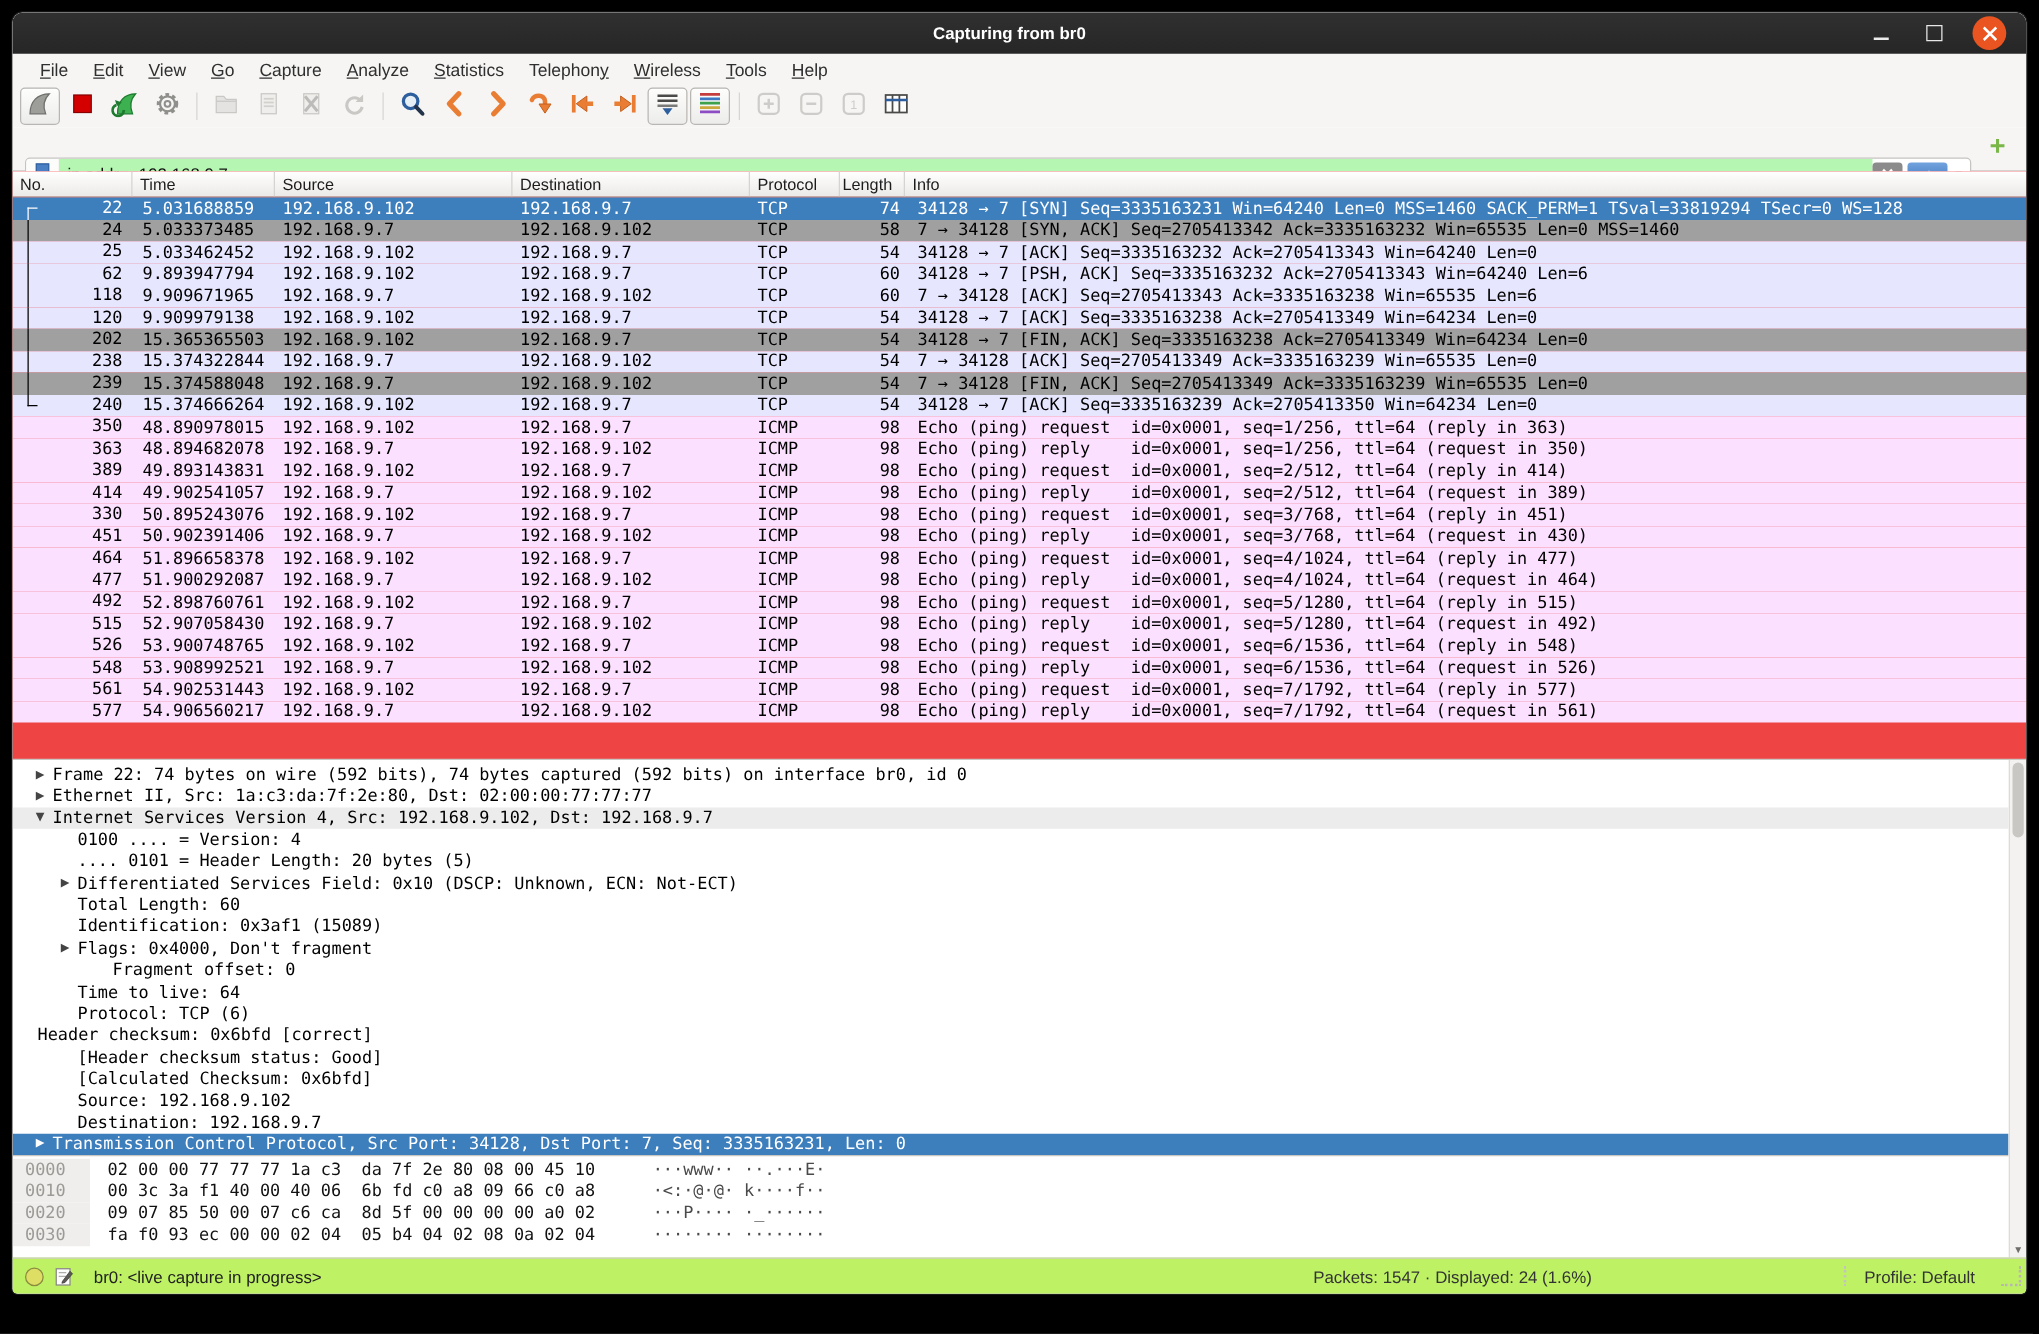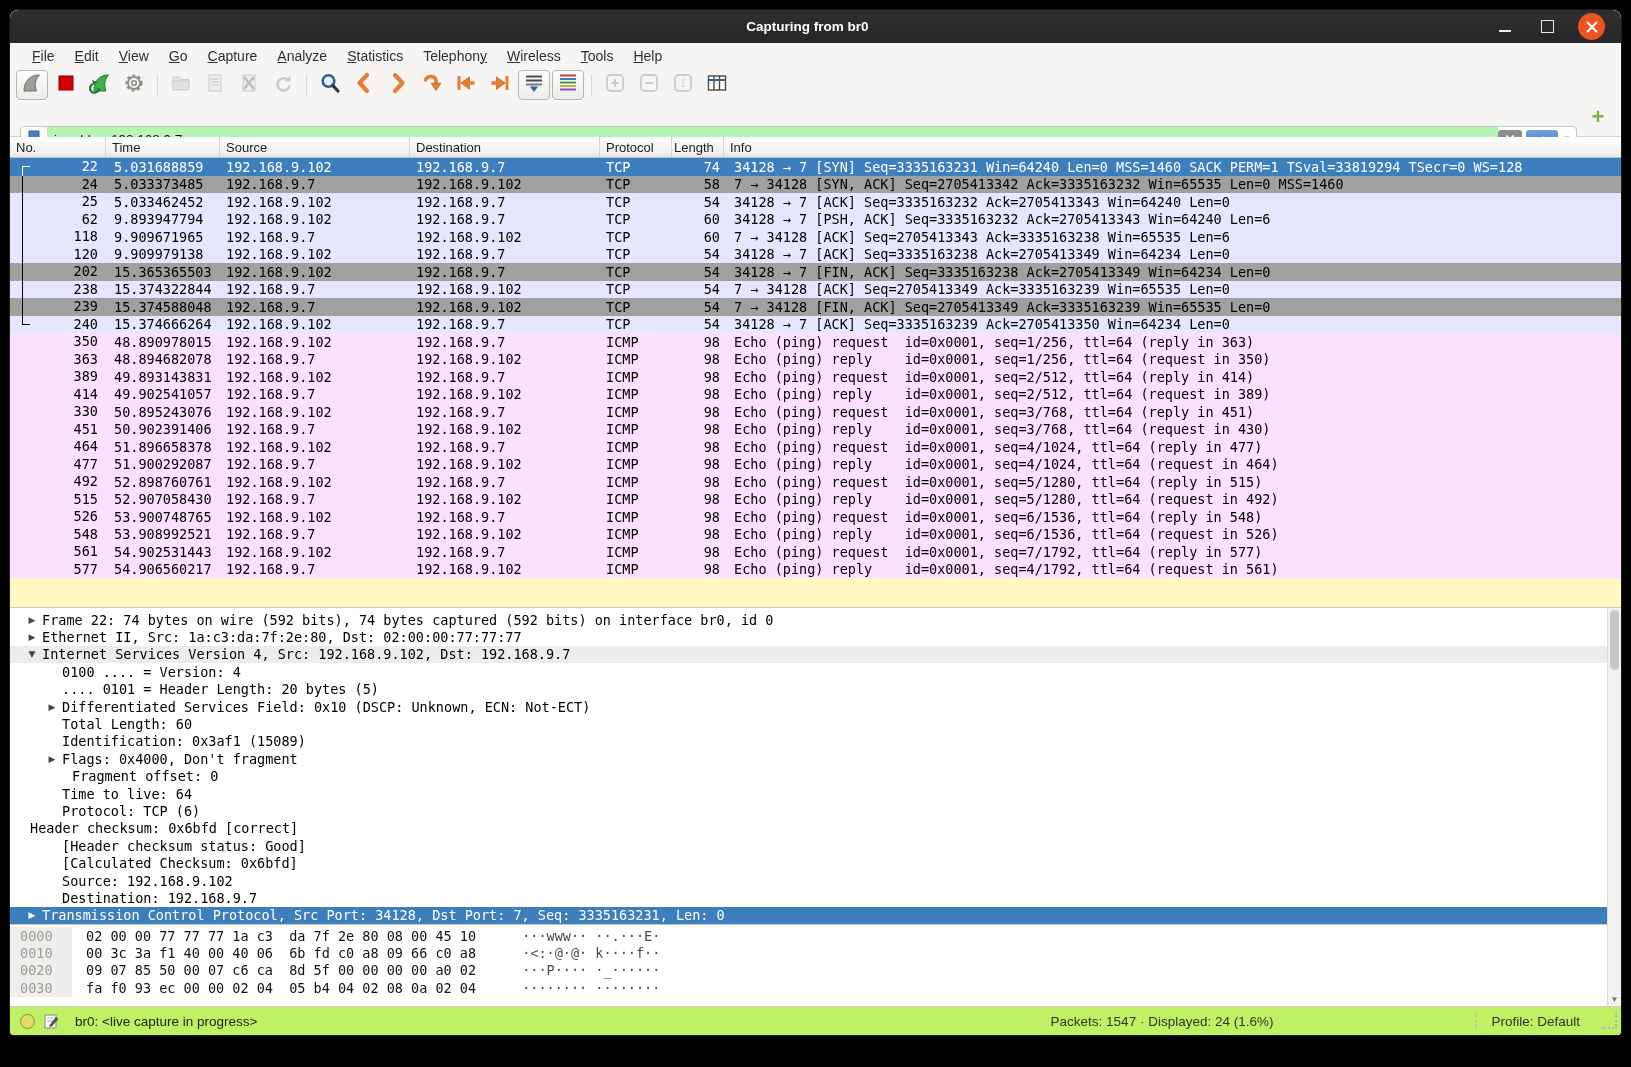--- a/index.html
+++ b/index.html
@@ -32,21 +32,21 @@
   .filterbar{height:30px;flex:0 0 30px;background:#f6f5f4;display:flex;align-items:center;padding:0 10px 4px 10px;border-bottom:1px solid #d5d3cf;}
   .filterbox{flex:1;height:24px;background:#fff;border:1px solid #c6c4c0;border-radius:4px;display:flex;align-items:center;overflow:hidden;margin-top:44px;}
   .fbookmark{width:26px;height:100%;display:flex;align-items:center;justify-content:center;border-right:1px solid #dddbd7;background:#fcfcfb;}
   .finput{flex:1;height:100%;background:#b5f7b2;display:flex;align-items:center;padding-left:6px;font-size:13.5px;color:#111;font-family:"Liberation Sans",sans-serif;}
   .fclear{width:24px;height:18px;background:#8b8b8b;border-radius:3px;margin-right:4px;display:flex;align-items:center;justify-content:center;color:#fff;font-size:13px;font-weight:bold;}
   .fapply{width:32px;height:18px;background:linear-gradient(#71a3df,#3f74b6);border-radius:3px;display:flex;align-items:center;justify-content:center;color:#fff;font-size:13px;}
   .fdrop{width:18px;text-align:center;color:#555;font-size:9px;}
   .fplus{width:26px;height:24px;margin-left:8px;display:flex;align-items:center;justify-content:center;color:#7ab648;font-size:22px;font-weight:bold;}
 
   
-  .plist{flex:0 0 470px;display:flex;flex-direction:column;overflow:hidden;background:#fef9c3;border-bottom:1px solid #c9c7c3;}
+  .plist{flex:0 0 470px;display:flex;flex-direction:column;overflow:hidden;background:#ef4444;border-bottom:1px solid #c9c7c3;}
   .phead{height:20px;flex:0 0 20px;display:flex;background:linear-gradient(#ffffff,#eceae8);border-bottom:1px solid #bdbbb7;font-size:13px;color:#1c1c1c;}
   .phcell{display:flex;align-items:center;padding-left:6px;border-right:1px solid #d6d4d0;box-sizing:border-box;}
   .rows{font-family:"DejaVu Sans Mono","Liberation Mono",monospace;font-size:13.5px;}
   .prow{height:17.5px;display:flex;align-items:center;color:#000;white-space:pre;}
   .prow.selected{background:#3d7ebd;color:#fff;}
   .prow.gray{background:#a0a0a0;}
   .prow.tcp{background:#e7e6ff;}
   .prow.icmp{background:#fce0ff;}
   .c-no{width:96px;box-sizing:border-box;display:flex;height:100%;}
   .br-zone{width:22px;padding-left:12px;box-sizing:border-box;height:100%;}
@@ -317,37 +317,37 @@
           <div class="prow icmp"><span class="c-no"><span class="br-zone"></span><span class="c-num">414</span></span><span class="c-time">49.902541057</span><span class="c-src">192.168.9.7</span><span class="c-dst">192.168.9.102</span><span class="c-proto">ICMP</span><span class="c-len">98</span><span class="c-info">Echo (ping) reply    id=0x0001, seq=2/512, ttl=64 (request in 389)</span></div>
           <div class="prow icmp"><span class="c-no"><span class="br-zone"></span><span class="c-num">330</span></span><span class="c-time">50.895243076</span><span class="c-src">192.168.9.102</span><span class="c-dst">192.168.9.7</span><span class="c-proto">ICMP</span><span class="c-len">98</span><span class="c-info">Echo (ping) request  id=0x0001, seq=3/768, ttl=64 (reply in 451)</span></div>
           <div class="prow icmp"><span class="c-no"><span class="br-zone"></span><span class="c-num">451</span></span><span class="c-time">50.902391406</span><span class="c-src">192.168.9.7</span><span class="c-dst">192.168.9.102</span><span class="c-proto">ICMP</span><span class="c-len">98</span><span class="c-info">Echo (ping) reply    id=0x0001, seq=3/768, ttl=64 (request in 430)</span></div>
           <div class="prow icmp"><span class="c-no"><span class="br-zone"></span><span class="c-num">464</span></span><span class="c-time">51.896658378</span><span class="c-src">192.168.9.102</span><span class="c-dst">192.168.9.7</span><span class="c-proto">ICMP</span><span class="c-len">98</span><span class="c-info">Echo (ping) request  id=0x0001, seq=4/1024, ttl=64 (reply in 477)</span></div>
           <div class="prow icmp"><span class="c-no"><span class="br-zone"></span><span class="c-num">477</span></span><span class="c-time">51.900292087</span><span class="c-src">192.168.9.7</span><span class="c-dst">192.168.9.102</span><span class="c-proto">ICMP</span><span class="c-len">98</span><span class="c-info">Echo (ping) reply    id=0x0001, seq=4/1024, ttl=64 (request in 464)</span></div>
           <div class="prow icmp"><span class="c-no"><span class="br-zone"></span><span class="c-num">492</span></span><span class="c-time">52.898760761</span><span class="c-src">192.168.9.102</span><span class="c-dst">192.168.9.7</span><span class="c-proto">ICMP</span><span class="c-len">98</span><span class="c-info">Echo (ping) request  id=0x0001, seq=5/1280, ttl=64 (reply in 515)</span></div>
           <div class="prow icmp"><span class="c-no"><span class="br-zone"></span><span class="c-num">515</span></span><span class="c-time">52.907058430</span><span class="c-src">192.168.9.7</span><span class="c-dst">192.168.9.102</span><span class="c-proto">ICMP</span><span class="c-len">98</span><span class="c-info">Echo (ping) reply    id=0x0001, seq=5/1280, ttl=64 (request in 492)</span></div>
           <div class="prow icmp"><span class="c-no"><span class="br-zone"></span><span class="c-num">526</span></span><span class="c-time">53.900748765</span><span class="c-src">192.168.9.102</span><span class="c-dst">192.168.9.7</span><span class="c-proto">ICMP</span><span class="c-len">98</span><span class="c-info">Echo (ping) request  id=0x0001, seq=6/1536, ttl=64 (reply in 548)</span></div>
           <div class="prow icmp"><span class="c-no"><span class="br-zone"></span><span class="c-num">548</span></span><span class="c-time">53.908992521</span><span class="c-src">192.168.9.7</span><span class="c-dst">192.168.9.102</span><span class="c-proto">ICMP</span><span class="c-len">98</span><span class="c-info">Echo (ping) reply    id=0x0001, seq=6/1536, ttl=64 (request in 526)</span></div>
           <div class="prow icmp"><span class="c-no"><span class="br-zone"></span><span class="c-num">561</span></span><span class="c-time">54.902531443</span><span class="c-src">192.168.9.102</span><span class="c-dst">192.168.9.7</span><span class="c-proto">ICMP</span><span class="c-len">98</span><span class="c-info">Echo (ping) request  id=0x0001, seq=7/1792, ttl=64 (reply in 577)</span></div>
-          <div class="prow icmp"><span class="c-no"><span class="br-zone"></span><span class="c-num">577</span></span><span class="c-time">54.906560217</span><span class="c-src">192.168.9.7</span><span class="c-dst">192.168.9.102</span><span class="c-proto">ICMP</span><span class="c-len">98</span><span class="c-info">Echo (ping) reply    id=0x0001, seq=4/1792, ttl=64 (request in 561)</span></div>
+          <div class="prow icmp"><span class="c-no"><span class="br-zone"></span><span class="c-num">577</span></span><span class="c-time">54.906560217</span><span class="c-src">192.168.9.7</span><span class="c-dst">192.168.9.102</span><span class="c-proto">ICMP</span><span class="c-len">98</span><span class="c-info">Echo (ping) reply    id=0x0001, seq=7/1792, ttl=64 (request in 561)</span></div>
         </div>
     </div>
 
     <div class="lower">
       <div class="lower-main">
         <div class="details" id="details">
             <div class="dline" style="padding-left: 12px;"><span class="arr">▶</span><span>Frame 22: 74 bytes on wire (592 bits), 74 bytes captured (592 bits) on interface br0, id 0</span></div>
             <div class="dline" style="padding-left: 12px;"><span class="arr">▶</span><span>Ethernet II, Src: 1a:c3:da:7f:2e:80, Dst: 02:00:00:77:77:77</span></div>
             <div class="dline hl-gray" style="padding-left: 12px;"><span class="arr">▼</span><span>Internet Services Version 4, Src: 192.168.9.102, Dst: 192.168.9.7</span></div>
             <div class="dline" style="padding-left: 32px;"><span class="arr"></span><span>0100 .... = Version: 4</span></div>
             <div class="dline" style="padding-left: 32px;"><span class="arr"></span><span>.... 0101 = Header Length: 20 bytes (5)</span></div>
             <div class="dline" style="padding-left: 32px;"><span class="arr">▶</span><span>Differentiated Services Field: 0x10 (DSCP: Unknown, ECN: Not-ECT)</span></div>
             <div class="dline" style="padding-left: 32px;"><span class="arr"></span><span>Total Length: 60</span></div>
             <div class="dline" style="padding-left: 32px;"><span class="arr"></span><span>Identification: 0x3af1 (15089)</span></div>
             <div class="dline" style="padding-left: 32px;"><span class="arr">▶</span><span>Flags: 0x4000, Don't fragment</span></div>
-            <div class="dline" style="padding-left: 42px;"><span class="arr"></span><span>Fragment offset: 0</span></div>
+            <div class="dline" style="padding-left: 32px; margin-left: 28px;"><span class="arr"></span><span>Fragment offset: 0</span></div>
             <div class="dline" style="padding-left: 32px;"><span class="arr"></span><span>Time to live: 64</span></div>
             <div class="dline" style="padding-left: 32px;"><span class="arr"></span><span>Protocol: TCP (6)</span></div>
             <div class="dline" style=""><span class="arr"></span><span>Header checksum: 0x6bfd [correct]</span></div>
             <div class="dline" style="padding-left: 32px;"><span class="arr"></span><span>[Header checksum status: Good]</span></div>
             <div class="dline" style="padding-left: 32px;"><span class="arr"></span><span>[Calculated Checksum: 0x6bfd]</span></div>
             <div class="dline" style="padding-left: 32px;"><span class="arr"></span><span>Source: 192.168.9.102</span></div>
             <div class="dline" style="padding-left: 32px;"><span class="arr"></span><span>Destination: 192.168.9.7</span></div>
             <div class="dline hl-selected" style="padding-left: 12px;"><span class="arr">▶</span><span>Transmission Control Protocol, Src Port: 34128, Dst Port: 7, Seq: 3335163231, Len: 0</span></div>
           </div>
         <div class="hexpane" id="hexpane">

